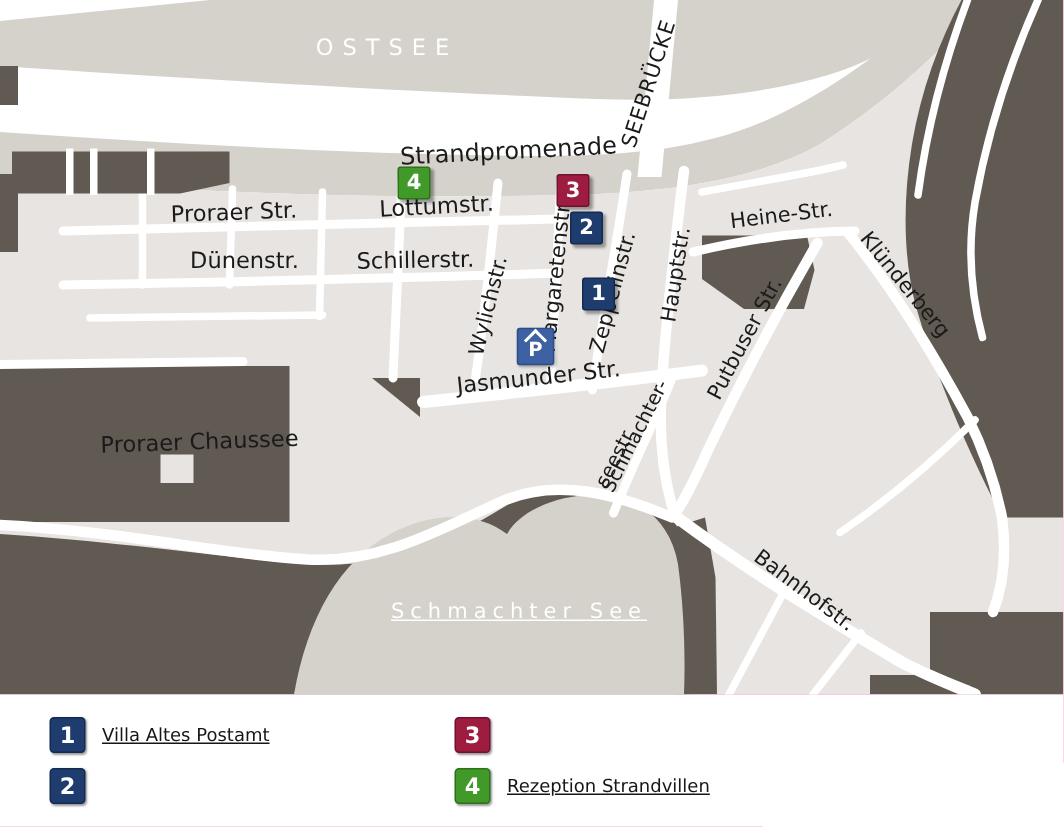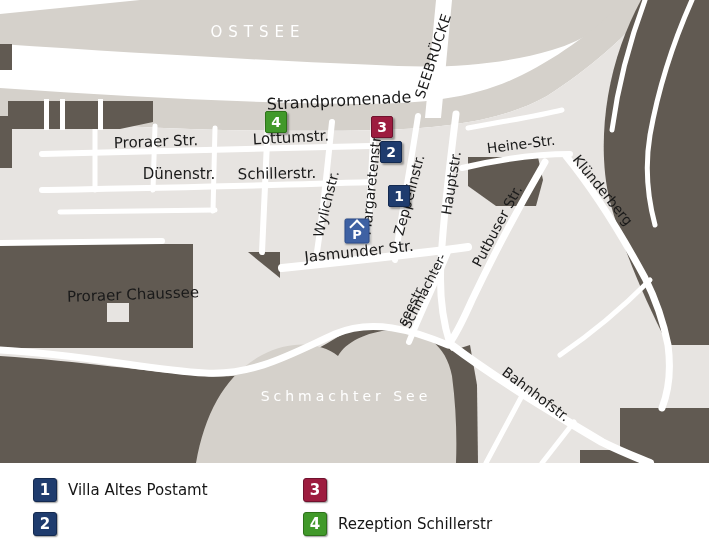--- a/index.html
+++ b/index.html
@@ -20,21 +20,21 @@
            box-shadow:1px 1px 2px rgba(0,0,0,0.3);}
   .parking .roof{width:9px;height:9px;border-top:2.5px solid #fff;border-left:2.5px solid #fff;
                  transform:rotate(45deg);margin-bottom:-5px;margin-top:-1px;}
   .parking .pletter{font-weight:bold;font-size:13px;line-height:1;}
   .legend{position:absolute;left:0;top:463px;width:709px;height:88px;background:#fff;}
   .legend-item{position:absolute;display:flex;align-items:center;gap:11px;}
   .legend-num{width:22px;height:22px;border-radius:3px;flex:0 0 auto;
               display:flex;align-items:center;justify-content:center;
               color:#fff;font-weight:bold;font-size:15px;line-height:1;
               box-shadow:1px 1px 1.5px rgba(0,0,0,0.4);}
-  .legend-label{font-size:15px;color:#161616;white-space:nowrap;}
+  .legend-label{font-size:12px;color:#161616;white-space:nowrap;text-decoration:underline;}
 </style>
 </head>
 <body>
 
 <div class="stage">
   <div class="map">
     <svg width="709" height="463" viewBox="0 0 709 463">
       <rect width="709" height="463" fill="#ffffff"></rect>
       <path d="M0,0 H635 C612,22 586,40 552,50 C505,64 452,68 398,66 C295,62 148,54 0,44 Z" fill="#d5d1cb"></path>
       <path d="M0,88 C120,96 240,103 360,104 C430,104 478,97 522,75 C562,55 598,28 624,0 L657,0 C628,35 588,70 547,96 C506,119 452,128 380,130 C250,133 120,128 0,118 Z" fill="#d5d1cb"></path>
@@ -87,34 +87,34 @@
       </g>
       <path d="M425,118 L436,0 H452 L441,118 Z" fill="#ffffff"></path>
       <path d="M0,0 H140 L0,14 Z" fill="#ffffff"></path>
     </svg>
     <div class="labels-layer">
         <div class="map-label" style="left: 258px; top: 32px; font-size: 15px; color: rgb(255, 255, 255); letter-spacing: 6px; transform: translate(-50%, -50%) rotate(0deg);">OSTSEE</div>
         <div class="map-label" style="left: 433px; top: 56px; font-size: 14px; color: rgb(26, 26, 26); letter-spacing: 0.5px; transform: translate(-50%, -50%) rotate(-72deg);">SEEBRÜCKE</div>
         <div class="map-label" style="left: 339px; top: 101px; font-size: 16px; color: rgb(26, 26, 26); letter-spacing: 0px; transform: translate(-50%, -50%) rotate(-3deg);">Strandpromenade</div>
         <div class="map-label" style="left: 156px; top: 142px; font-size: 15px; color: rgb(26, 26, 26); letter-spacing: 0px; transform: translate(-50%, -50%) rotate(-2deg);">Proraer Str.</div>
         <div class="map-label" style="left: 291px; top: 138px; font-size: 15px; color: rgb(26, 26, 26); letter-spacing: 0px; transform: translate(-50%, -50%) rotate(-3deg);">Lottumstr.</div>
-        <div class="map-label" style="left: 163px; top: 174px; font-size: 15px; color: rgb(26, 26, 26); letter-spacing: 0px; transform: translate(-50%, -50%) rotate(0deg); margin-left: 16px;">Dünenstr.</div>
+        <div class="map-label" style="left: 163px; top: 174px; font-size: 15px; color: rgb(26, 26, 26); letter-spacing: 0px; transform: translate(-50%, -50%) rotate(0deg);">Dünenstr.</div>
         <div class="map-label" style="left: 277px; top: 174px; font-size: 15px; color: rgb(26, 26, 26); letter-spacing: 0px; transform: translate(-50%, -50%) rotate(-1deg);">Schillerstr.</div>
         <div class="map-label" style="left: 326px; top: 204px; font-size: 14px; color: rgb(26, 26, 26); letter-spacing: 0px; transform: translate(-50%, -50%) rotate(-76deg);">Wylichstr.</div>
         <div class="map-label" style="left: 371px; top: 184px; font-size: 14px; color: rgb(26, 26, 26); letter-spacing: 0px; transform: translate(-50%, -50%) rotate(-84deg);">Margaretenstr.</div>
         <div class="map-label" style="left: 409px; top: 195px; font-size: 14px; color: rgb(26, 26, 26); letter-spacing: 0px; transform: translate(-50%, -50%) rotate(-75deg);">Zeppelinstr.</div>
         <div class="map-label" style="left: 451px; top: 183px; font-size: 14px; color: rgb(26, 26, 26); letter-spacing: 0px; transform: translate(-50%, -50%) rotate(-81deg);">Hauptstr.</div>
         <div class="map-label" style="left: 521px; top: 144px; font-size: 14px; color: rgb(26, 26, 26); letter-spacing: 0px; transform: translate(-50%, -50%) rotate(-7deg);">Heine-Str.</div>
         <div class="map-label" style="left: 603px; top: 190px; font-size: 14px; color: rgb(26, 26, 26); letter-spacing: 0px; transform: translate(-50%, -50%) rotate(51deg);">Klünderberg</div>
         <div class="map-label" style="left: 497px; top: 226px; font-size: 14px; color: rgb(26, 26, 26); letter-spacing: 0px; transform: translate(-50%, -50%) rotate(-62deg);">Putbuser Str.</div>
         <div class="map-label" style="left: 359px; top: 252px; font-size: 15px; color: rgb(26, 26, 26); letter-spacing: 0px; transform: translate(-50%, -50%) rotate(-6deg);">Jasmunder Str.</div>
         <div class="map-label" style="left: 424px; top: 291px; font-size: 13px; color: rgb(26, 26, 26); letter-spacing: 0px; transform: translate(-50%, -50%) rotate(-63deg);">Schmachter-</div>
         <div class="map-label" style="left: 411px; top: 305px; font-size: 13px; color: rgb(26, 26, 26); letter-spacing: 0px; transform: translate(-50%, -50%) rotate(-63deg);">seestr.</div>
         <div class="map-label" style="left: 133px; top: 295px; font-size: 15px; color: rgb(26, 26, 26); letter-spacing: 0px; transform: translate(-50%, -50%) rotate(-2deg);">Proraer Chaussee</div>
-        <div class="map-label" style="left: 346px; top: 396px; font-size: 14px; color: rgb(255, 255, 255); letter-spacing: 4px; transform: translate(-50%, -50%) rotate(0deg);">Schmachter See</div>
+        <div class="map-label" style="left: 346px; top: 408px; font-size: 14px; color: rgb(255, 255, 255); letter-spacing: 4px; transform: translate(-50%, -50%) rotate(0deg); text-decoration: underline;">Schmachter See</div>
         <div class="map-label" style="left: 536px; top: 394px; font-size: 14px; color: rgb(26, 26, 26); letter-spacing: 0px; transform: translate(-50%, -50%) rotate(37deg);">Bahnhofstr.</div>
         <div class="marker" style="left: 399px; top: 196px; background: rgb(31, 60, 110); border: 1px solid rgb(20, 42, 80);">1</div>
         <div class="marker" style="left: 391px; top: 152px; background: rgb(31, 60, 110); border: 1px solid rgb(20, 42, 80);">2</div>
         <div class="marker" style="left: 382px; top: 127px; background: rgb(157, 28, 63); border: 1px solid rgb(112, 18, 46);">3</div>
         <div class="marker" style="left: 276px; top: 122px; background: rgb(65, 153, 42); border: 1px solid rgb(45, 114, 25);">4</div>
         <div class="parking" style="left: 357px; top: 231px; background: rgb(62, 97, 163); border: 1px solid rgb(45, 76, 138);">
           <span class="roof"></span>
           <span class="pletter">P</span>
         </div>
       </div>
@@ -125,16 +125,16 @@
         <span class="legend-label">Villa Altes Postamt</span>
       </div>
       <div class="legend-item" style="left: 33px; top: 49px;">
         <span class="legend-num" style="background:#1f3c6e;border:1px solid #142a50;">2</span>
       </div>
       <div class="legend-item" style="left: 303px; top: 15px;">
         <span class="legend-num" style="background:#9d1c3f;border:1px solid #70122e;">3</span>
       </div>
       <div class="legend-item" style="left: 303px; top: 49px;">
         <span class="legend-num" style="background:#41992a;border:1px solid #2d7219;">4</span>
-        <span class="legend-label">Rezeption Schillerstr</span>
+        <span class="legend-label">Rezeption Strandvillen</span>
       </div>
     </div>
 </div>
 
 </body></html>

